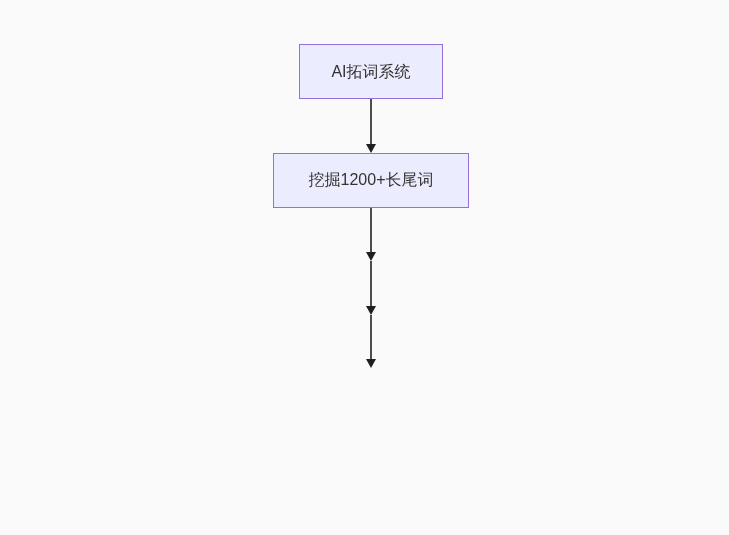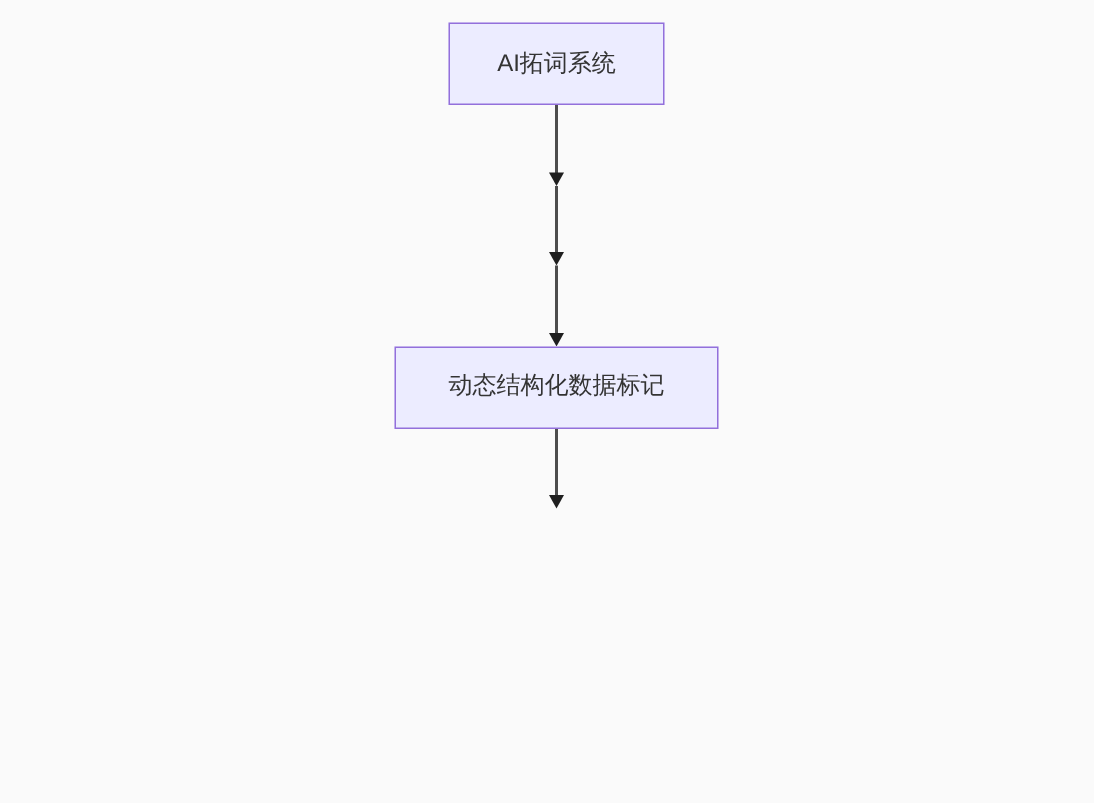--- a/index.html
+++ b/index.html
@@ -34,21 +34,21 @@
     background: #ECECFF;
     border: 1.5px solid #9370DB;
     display: flex;
     align-items: center;
     justify-content: center;
     font-size: 16px;
     color: #333333;
     white-space: nowrap;
     line-height: 1;
   }
-  .node.n1 { min-width: 144px; }
+  .node.n1 { min-width: 144px; margin-top: 29px; }
   .node.n2 { min-width: 196px; }
   .node.n3 { min-width: 222px; }
   .node.n4 { min-width: 216px; }
   .node.n5 { min-width: 236px; }
   .node .label { padding: 0 14px; }
   .arrow {
     display: flex;
     flex-direction: column;
     align-items: center;
     height: 53.5px;
@@ -76,35 +76,35 @@
 
     <div class="node n1">
       <span class="label">AI拓词系统</span>
     </div>
 
     <div class="arrow">
       <div class="shaft"></div>
       <div class="head"></div>
     </div>
 
+    <div class="node n2">
+      <span class="label">挖掘1200+长尾词</span>
+    </div>
 
     <div class="arrow">
       <div class="shaft"></div>
       <div class="head"></div>
     </div>
 
 
     <div class="arrow">
       <div class="shaft"></div>
       <div class="head"></div>
     </div>
 
-    <div class="node n4">
-      <span class="label">动态结构化数据标记</span>
-    </div>
 
     <div class="arrow">
       <div class="shaft"></div>
       <div class="head"></div>
     </div>
 
 
   </div>
 </div>
 

